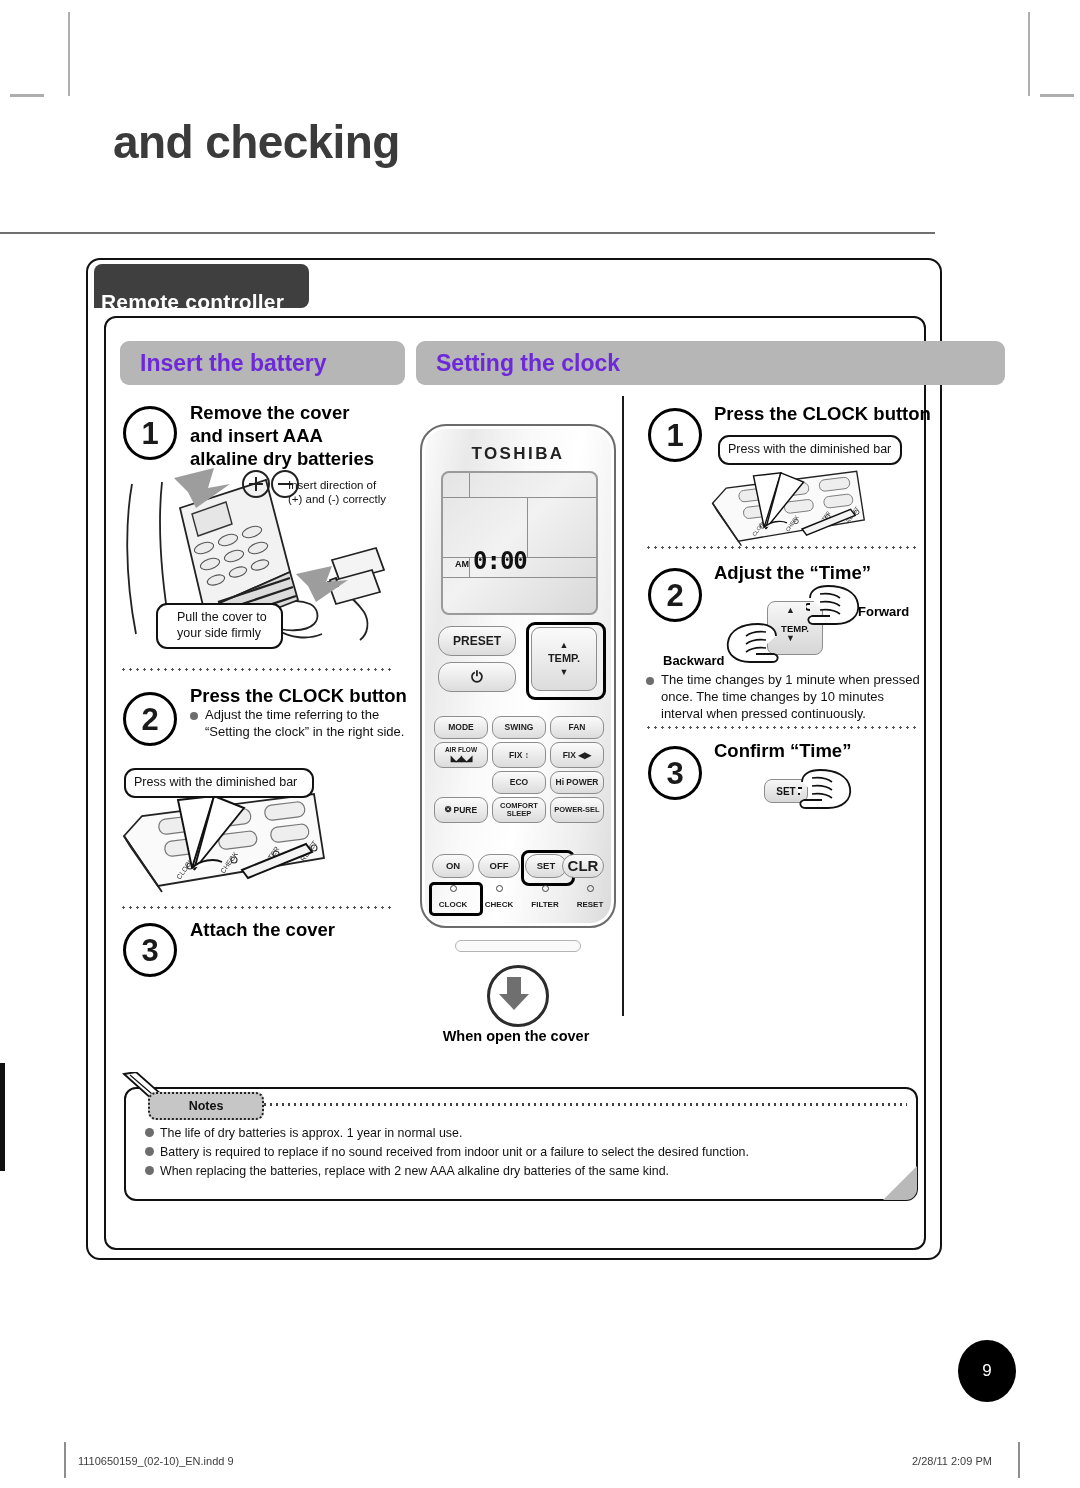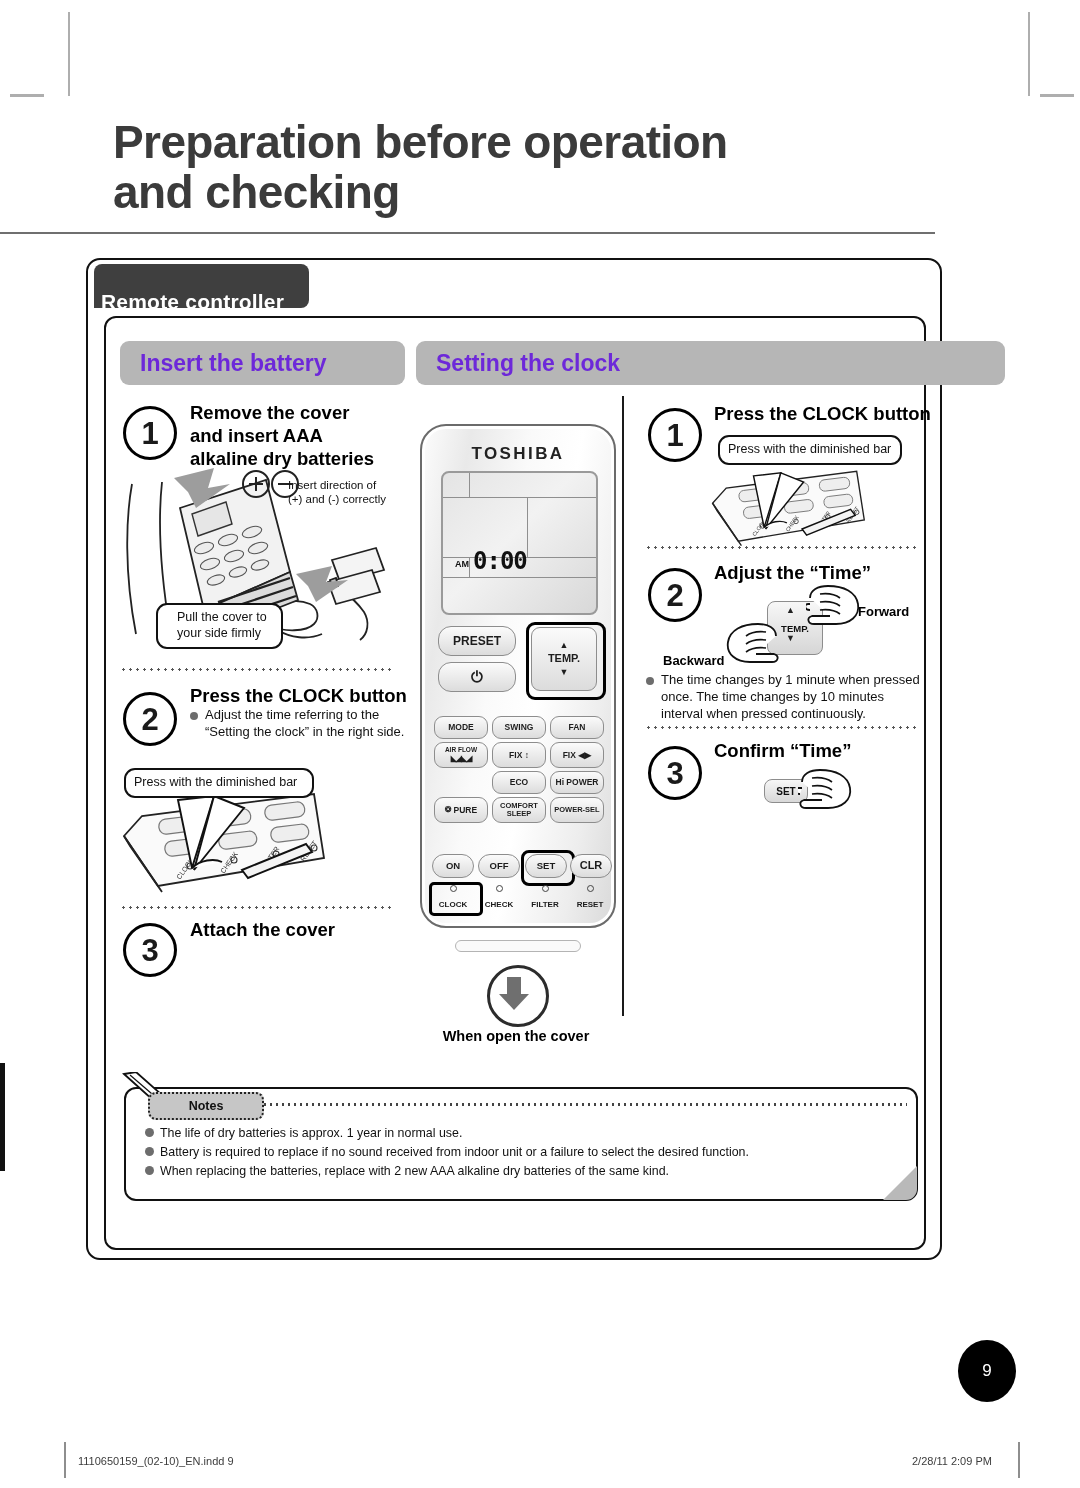--- a/index.html
+++ b/index.html
@@ -135,21 +135,20 @@
 </head>
 <body>
 
 <div class="crop v" style="left:68px;top:12px;"></div>
 <div class="crop v" style="left:1028px;top:12px;"></div>
 <div class="crop h" style="left:10px;top:94px;"></div>
 <div class="crop h" style="left:1040px;top:94px;"></div>
 <div class="edge-tab"></div>
 
 <div class="title">
-  <div>Preparation before operation</div>
   <div>and checking</div>
 </div>
 <div class="title-rule"></div>
 
 <div class="panel"></div>
 <div class="panel-tab">
   <span>Remote controller</span>
 </div>
 <div class="inner"></div>
 
@@ -328,21 +327,21 @@
     <span>PURE</span>
   </div>
   <div class="btn" style="left:70px;top:371px;width:52px;height:24px;white-space:pre-line;font-size:7.5px;">COMFORT
 SLEEP</div>
   <div class="btn" style="left:128px;top:371px;width:52px;height:24px;font-size:7.5px;">POWER-SEL</div>
 
   <div class="btn round" style="left:10px;top:428px;width:40px;height:22px;font-size:9.5px;">ON</div>
   <div class="btn round" style="left:56px;top:428px;width:40px;height:22px;font-size:9.5px;">OFF</div>
   <div class="hl" style="left:99px;top:424px;width:48px;height:30px;border-radius:8px;"></div>
   <div class="btn round" style="left:103px;top:428px;width:40px;height:22px;font-size:9.5px;">SET</div>
-  <div class="btn round" style="left:148px;top:428px;width:40px;height:22px;font-size:11px;">CLR</div>
+  <div class="btn round" style="left:140px;top:428px;width:40px;height:22px;font-size:15px;">CLR</div>
 
   <div class="hl" style="left:7px;top:456px;width:48px;height:28px;border-radius:5px;"></div>
   <div style="position:absolute;left:11px;top:459px;width:40px;text-align:center;">
     <div style="width:5px;height:5px;border:1px solid #444;border-radius:50%;margin:0 auto 1px;"></div>
     <span style="font-size:8px;font-weight:bold;">CLOCK</span>
   </div>
   <div style="position:absolute;left:57px;top:459px;width:40px;text-align:center;">
     <div style="width:5px;height:5px;border:1px solid #444;border-radius:50%;margin:0 auto 1px;"></div>
     <span style="font-size:8px;font-weight:bold;">CHECK</span>
   </div>

